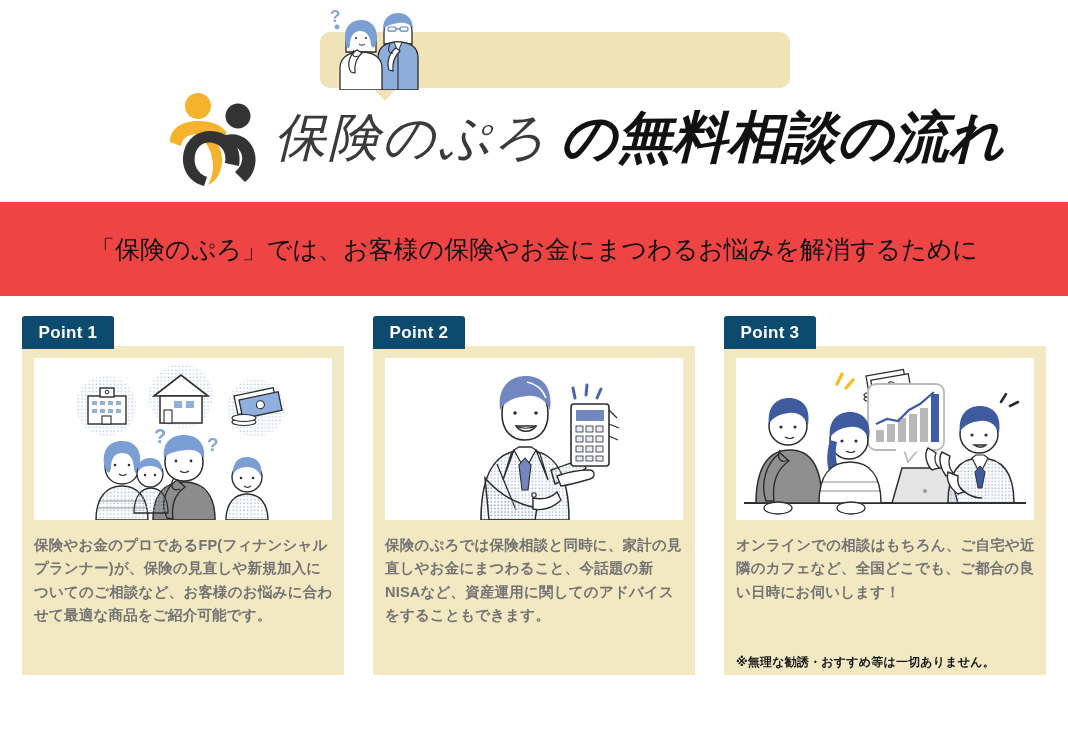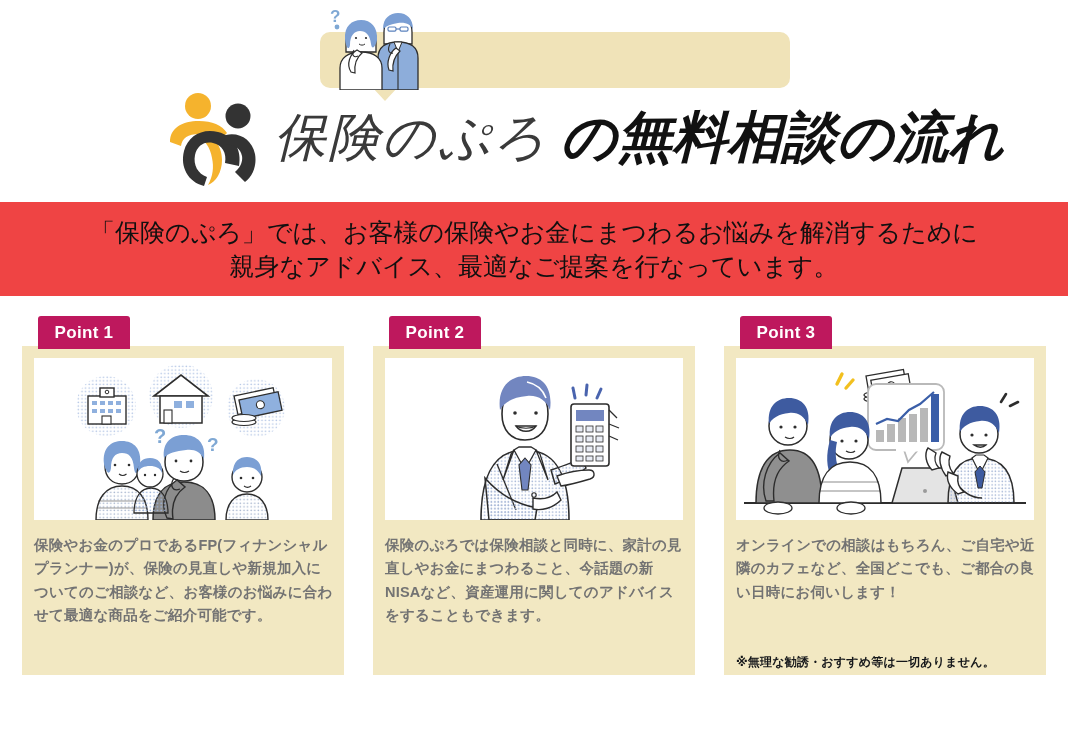--- a/index.html
+++ b/index.html
@@ -59,22 +59,22 @@
   }
 
   
   .cards { position: absolute; left: 0; top: 316px; width: 1068px; height: 362px; }
   .card { position: absolute; top: 0; width: 322px; height: 359px; }
   .card-1 { left: 22px; }
   .card-2 { left: 373px; }
   .card-3 { left: 724px; }
 
   .badge {
-    position: absolute; left: 16px; top: 0; width: 92px; height: 33px;
-    background: #be185d; border-radius: 3px 3px 0 0;
+    position: absolute; left: 0; top: 0; width: 92px; height: 33px;
+    background: #0c4a6e; border-radius: 3px 3px 0 0;
     display: flex; align-items: center; justify-content: center;
     color: #ffffff; font-size: 17px; font-weight: bold; letter-spacing: 0.3px;
     z-index: 2;
   }
   .card-body {
     position: absolute; left: 0; top: 30px; width: 322px; height: 329px;
     background: #f2e8c2;
   }
   .card-img {
     position: absolute; left: 12px; top: 12px; width: 298px; height: 162px;
@@ -139,21 +139,20 @@
       <path d="M60 45 C74 42 86 50 89 64 C91 75 87 86 79 92 L69 82 C74 78 77 72 76 66 C74 58 68 54 60 55 Z" fill="#333333"></path>
     </svg>
     <div class="title-text">
       <span class="title-brand">保険のぷろ</span>
       <span class="title-rest">の無料相談の流れ</span>
     </div>
   </div>
 
   <div class="lead-band">
     <div class="lead-line">「保険のぷろ」では、お客様の保険やお金にまつわるお悩みを解消するために</div>
-    <div class="lead-line">親身なアドバイス、最適なご提案を行なっています。</div>
   </div>
 
   <div class="cards">
 
     <div class="card card-1">
       <div class="badge">Point 1</div>
       <div class="card-body">
         <div class="card-img">
           <svg viewBox="0 0 298 162" width="298" height="162">
             <defs>

